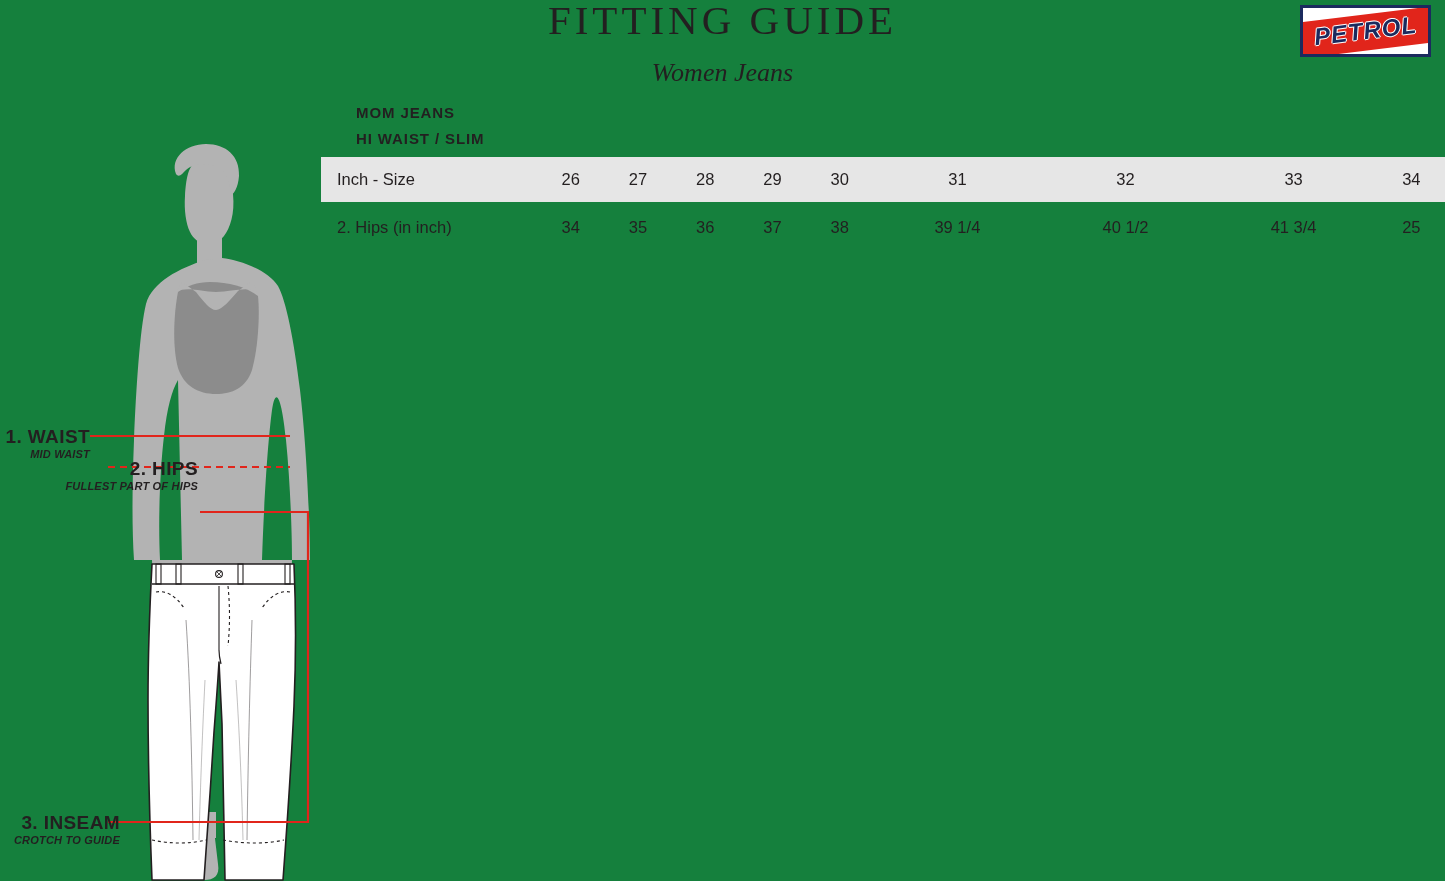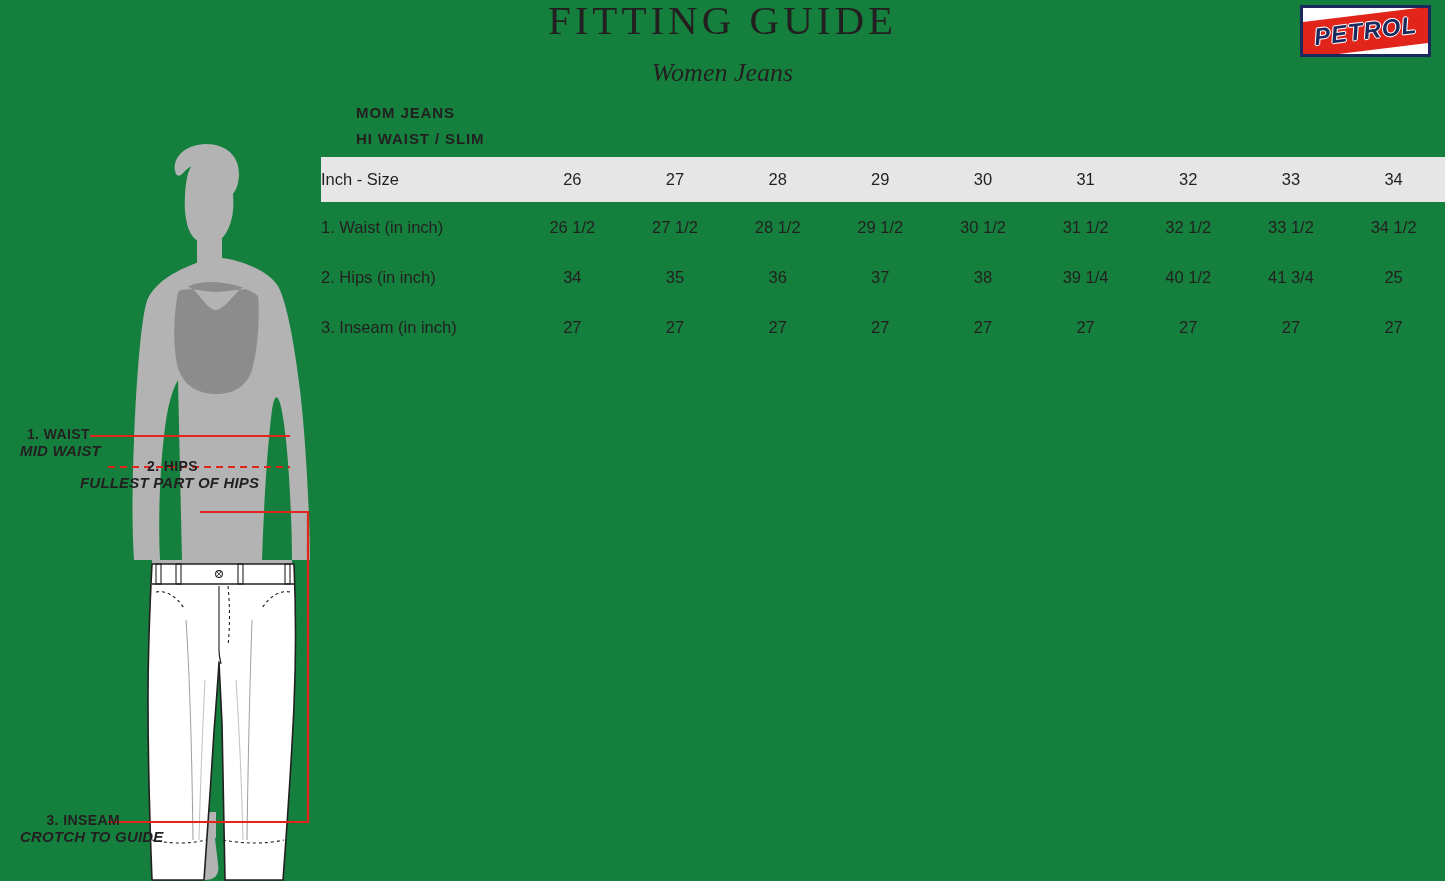--- a/index.html
+++ b/index.html
@@ -109,21 +109,21 @@
   table.size-table td {
     font-weight: normal;
     padding: 0;
     height: 45px;
     text-align: center;
     vertical-align: middle;
   }
   table.size-table th.row-head,
   table.size-table td.row-head {
     text-align: left;
-    padding-left: 0;
+    padding-left: 16px;
     width: 200px;
   }
   table.size-table tbody td {
     height: 50px;
   }
 
   
   .figure-wrap {
     position: absolute;
     left: 0;
@@ -131,34 +131,33 @@
     width: 330px;
     height: 741px;
   }
 
   
   .callout {
     position: absolute;
     text-align: right;
   }
   .callout .main {
-    font-size: 14px;
+    font-size: 19px;
     font-weight: bold;
     letter-spacing: 0.4px;
     color: #231f20;
     white-space: nowrap;
   }
   .callout .sub {
-    font-size: 15px;
+    font-size: 11px;
     font-weight: bold;
     font-style: italic;
     letter-spacing: 0.2px;
     color: #231f20;
     white-space: nowrap;
-    margin-left: 20px;
   }
   #callout-waist { left: 0px; top: 426px; width: 90px; }
   #callout-hips  { left: 12px; top: 458px; width: 138px; padding-left: 48px; }
   #callout-inseam{ left: 0px; top: 812px; width: 120px; }
 </style>
 </head>
 <body>
 
 <div id="page">
 
@@ -185,54 +184,30 @@
         <th>29</th>
         <th>30</th>
         <th>31</th>
         <th>32</th>
         <th>33</th>
         <th>34</th>
       </tr>
     </thead>
     <tbody>
       <tr>
-        <td class="row-head">1. Waist (in inch)</td>
-        <td>26 1/2</td>
-        <td>27 1/2</td>
-        <td>28 1/2</td>
-        <td>29 1/2</td>
-        <td>30 1/2</td>
-        <td>31 1/2</td>
-        <td>32 1/2</td>
-        <td>33 1/2</td>
-        <td>34 1/2</td>
-      </tr>
-      <tr>
         <td class="row-head">2. Hips (in inch)</td>
         <td>34</td>
         <td>35</td>
         <td>36</td>
         <td>37</td>
         <td>38</td>
         <td>39 1/4</td>
         <td>40 1/2</td>
         <td>41 3/4</td>
         <td>25</td>
-      </tr>
-      <tr>
-        <td class="row-head">3. Inseam (in inch)</td>
-        <td>27</td>
-        <td>27</td>
-        <td>27</td>
-        <td>27</td>
-        <td>27</td>
-        <td>27</td>
-        <td>27</td>
-        <td>27</td>
-        <td>27</td>
       </tr>
     </tbody>
   </table>
 
   <div class="figure-wrap">
     <svg width="330" height="741" viewBox="0 0 330 741" xmlns="http://www.w3.org/2000/svg">
 
       <g fill="#b3b3b3">
 
         <path d="M196 22 C214 18 231 32 233 54 C235 74 230 88 224 96

